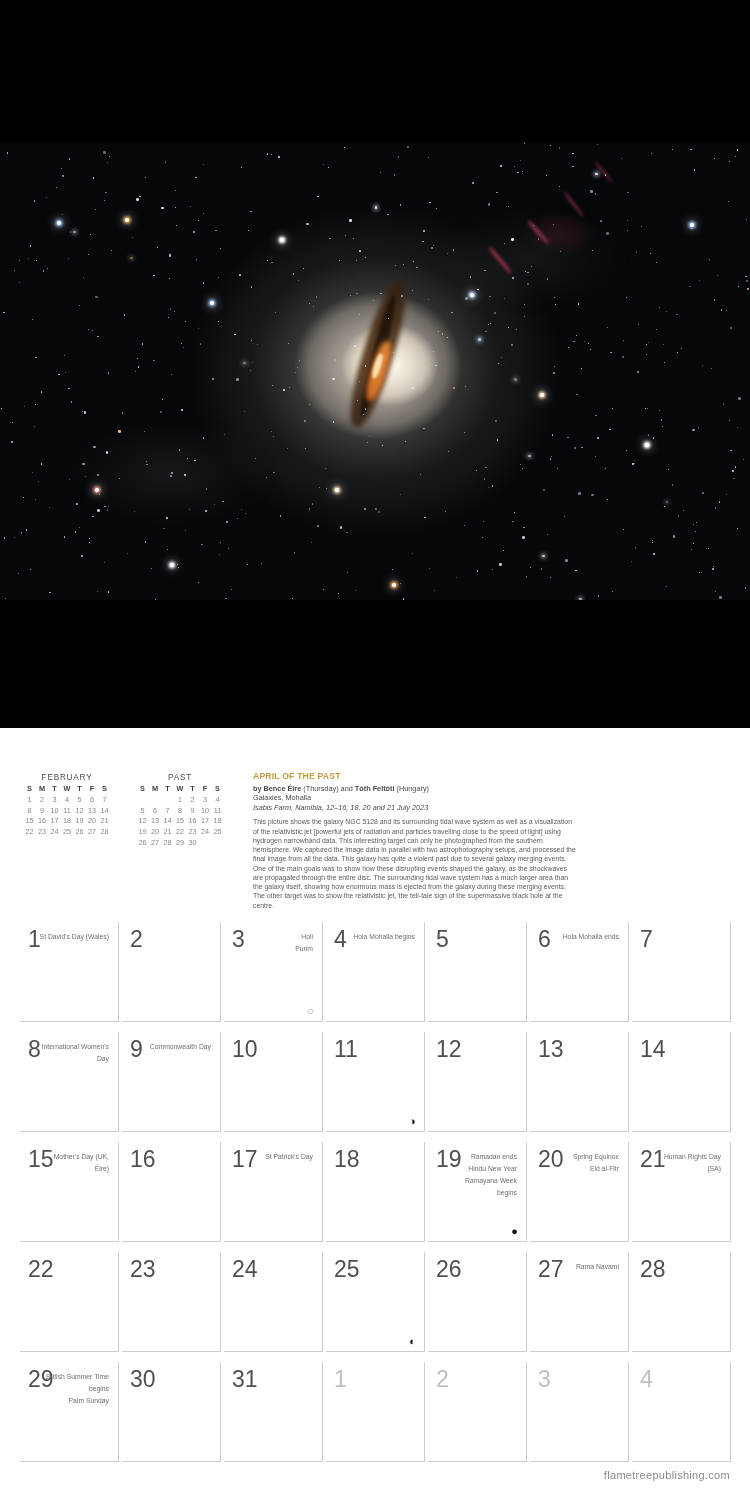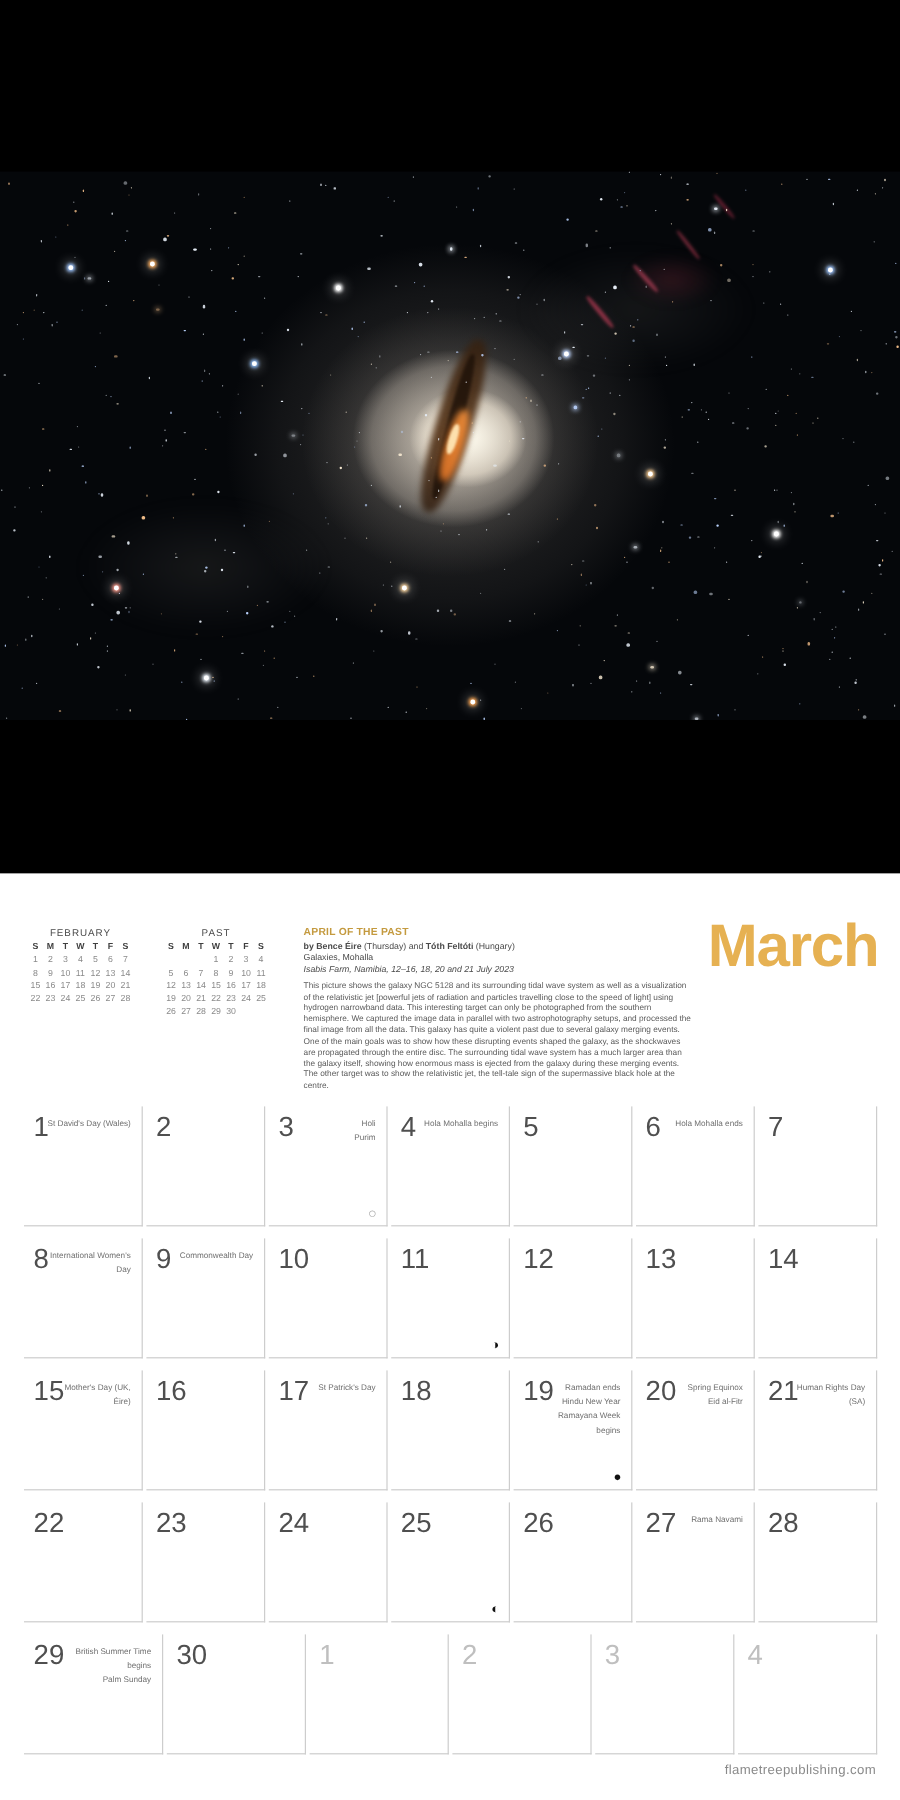--- a/index.html
+++ b/index.html
@@ -765,21 +765,20 @@
     </div>
 
   <div class="feature">
     <div class="f-title">APRIL OF THE PAST</div>
     <div class="f-byline"><b>by Bence Éire</b><span> (Thursday) and </span><b>Tóth Feltóti</b><span> (Hungary)</span></div>
     <div class="f-award">Galaxies, Mohalla</div>
     <div class="f-loc">Isabis Farm, Namibia, 12–16, 18, 20 and 21 July 2023</div>
     <div class="f-body">This picture shows the galaxy NGC 5128 and its surrounding tidal wave system as well as a visualization of the relativistic jet [powerful jets of radiation and particles travelling close to the speed of light] using hydrogen narrowband data. This interesting target can only be photographed from the southern hemisphere. We captured the image data in parallel with two astrophotography setups, and processed the final image from all the data. This galaxy has quite a violent past due to several galaxy merging events. One of the main goals was to show how these disrupting events shaped the galaxy, as the shockwaves are propagated through the entire disc. The surrounding tidal wave system has a much larger area than the galaxy itself, showing how enormous mass is ejected from the galaxy during these merging events. The other target was to show the relativistic jet, the tell-tale sign of the supermassive black hole at the centre.</div>
   </div>
 
-  <div class="month-title">March</div>
 
 
   <div class="grid">
       <div class="week-row">
         <div class="cell">
           <span class="dnum">1</span>
           <div class="events">
             <div class="event">St David's Day (Wales)</div>
           </div>
         </div>
@@ -916,20 +915,23 @@
         <div class="cell">
           <span class="dnum">29</span>
           <div class="events">
             <div class="event">British Summer Time begins</div>
             <div class="event">Palm Sunday</div>
           </div>
         </div>
         <div class="cell">
           <span class="dnum">30</span>
         </div>
+        <div class="cell">
+          <span class="dnum">31</span>
+        </div>
         <div class="cell outside">
           <span class="dnum">1</span>
         </div>
         <div class="cell outside">
           <span class="dnum">2</span>
         </div>
         <div class="cell outside">
           <span class="dnum">3</span>
         </div>
         <div class="cell outside">

